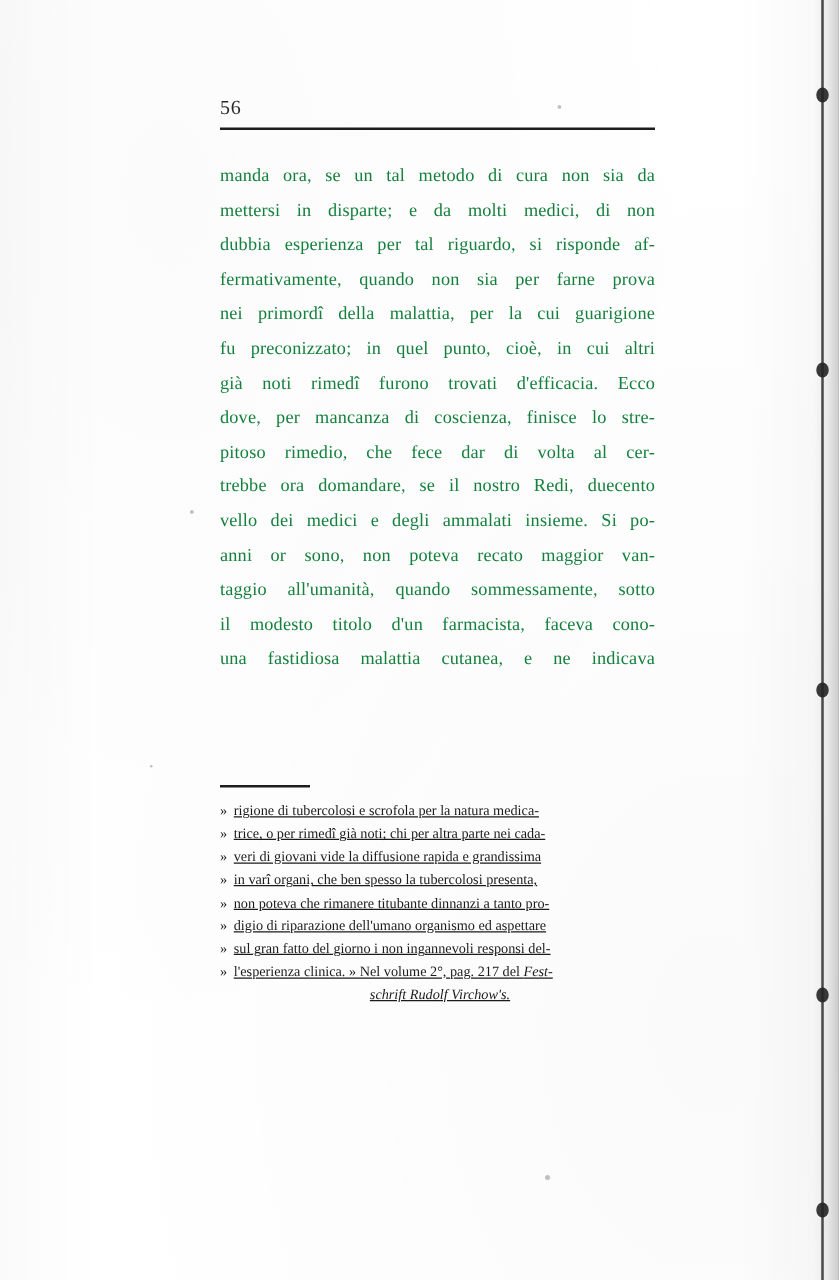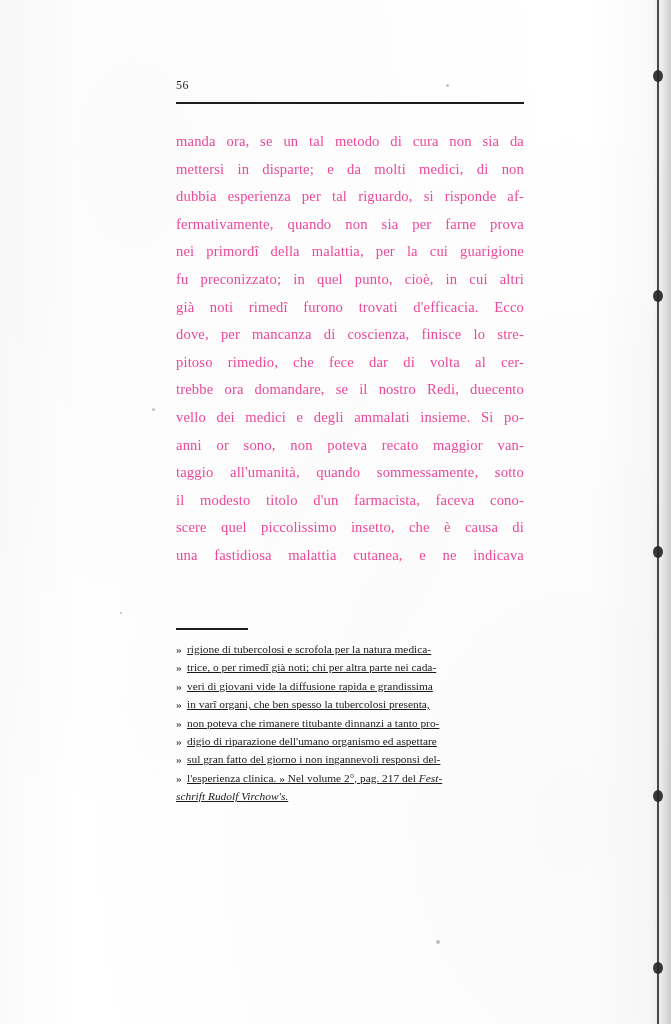--- a/index.html
+++ b/index.html
@@ -52,21 +52,21 @@
     height: 12px;
     background: #242424;
     border-radius: 50%;
     opacity: 0.9;
   }
 
   .page-number {
     position: absolute;
     top: 78px;
     left: 176px;
-    font-size: 12px;
+    font-size: 16px;
     letter-spacing: 0.5px;
     color: #2a2a2a;
   }
 
   .rule-top {
     position: absolute;
     top: 102px;
     left: 176px;
     width: 348px;
     height: 2px;
@@ -79,21 +79,21 @@
     left: 176px;
     width: 348px;
   }
   .body-block p {
     margin: 0;
     font-size: 14.6px;
     line-height: 27.6px;
     text-align: justify;
     text-align-last: justify;
     letter-spacing: 0.15px;
-    color: #ec4899;
+    color: #15803d;
   }
   .body-block p .last-line {
     display: block;
     text-align-last: justify;
   }
 
   .footnote-rule {
     position: absolute;
     top: 628px;
     left: 176px;
@@ -120,20 +120,21 @@
     display: inline-block;
     width: 11px;
   }
   .footnote .ital {
     font-style: italic;
   }
   .footnote .tail {
     display: block;
     font-style: italic;
     padding-left: 0px;
+    text-align: center;
   }
   .speck {
     position: absolute;
     background: #8d8d8d;
     border-radius: 50%;
     opacity: 0.55;
   }
 </style>
 </head>
 <body>
@@ -160,21 +161,20 @@
       <span class="last-line">nei primordî della malattia, per la cui guarigione</span>
       <span class="last-line">fu preconizzato; in quel punto, cioè, in cui altri</span>
       <span class="last-line">già noti rimedî furono trovati d'efficacia. Ecco</span>
       <span class="last-line">dove, per mancanza di coscienza, finisce lo stre-</span>
       <span class="last-line">pitoso rimedio, che fece dar di volta al cer-</span>
       <span class="last-line">trebbe ora domandare, se il nostro Redi, duecento</span>
       <span class="last-line">vello dei medici e degli ammalati insieme. Si po-</span>
       <span class="last-line">anni or sono, non poteva recato maggior van-</span>
       <span class="last-line">taggio all'umanità, quando sommessamente, sotto</span>
       <span class="last-line">il modesto titolo d'un farmacista, faceva cono-</span>
-      <span class="last-line">scere quel piccolissimo insetto, che è causa di</span>
       <span class="last-line">una fastidiosa malattia cutanea, e ne indicava</span>
     </p>
   </div>
 
   <div class="footnote-rule"></div>
 
   <div class="footnote">
     <span class="fn-line">
       <span class="guill">»</span><span>rigione di tubercolosi e scrofola per la natura medica-</span>
     </span>

